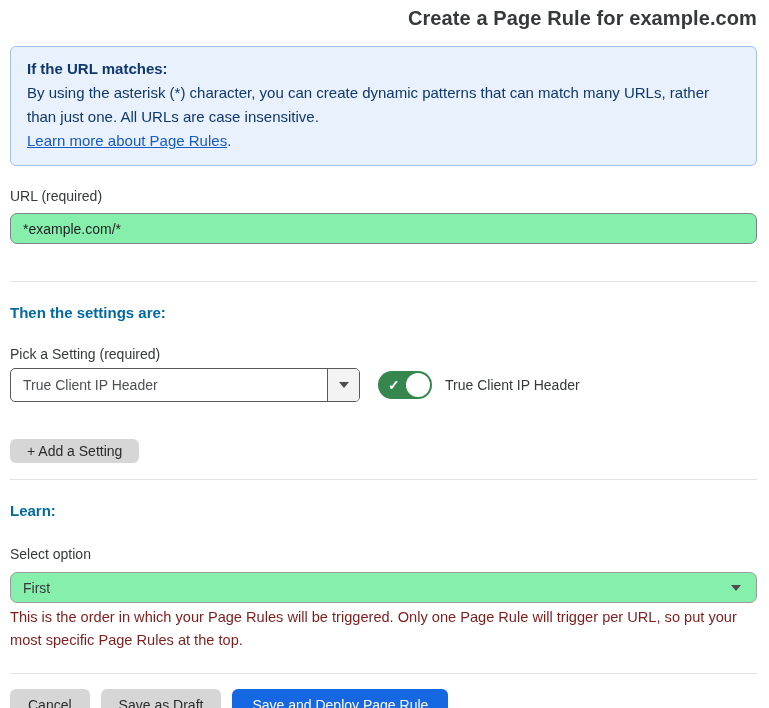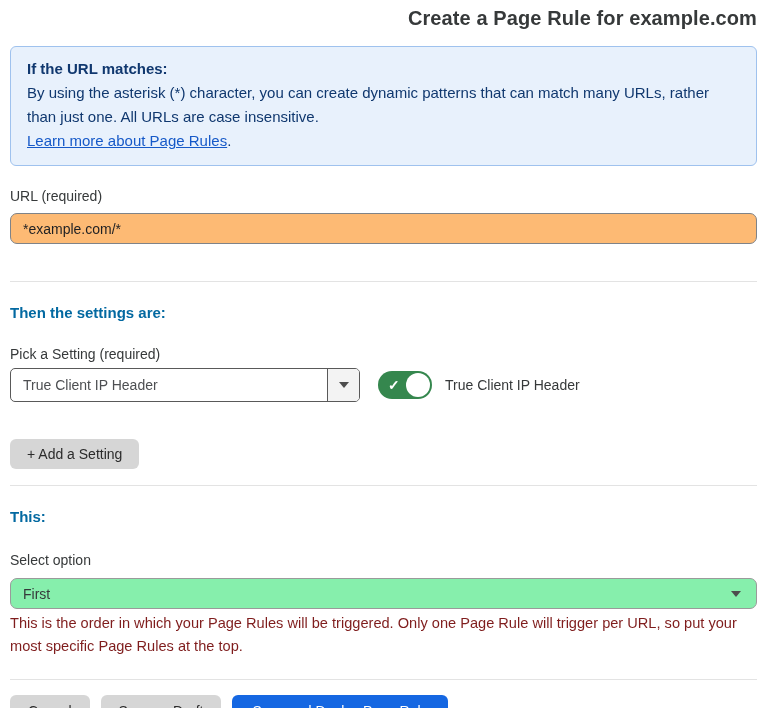--- a/index.html
+++ b/index.html
@@ -26,21 +26,21 @@
     line-height: 24px;
     margin-bottom: 22px;
   }
   .info-heading { font-weight: 700; }
   .info-link {
     color: #1659c8; text-decoration: underline; cursor: pointer;
   }
   .field-label { font-size: 14px; color: #36393a; margin-bottom: 9px; }
   .url-input {
     display: block; width: 100%; height: 31px;
-    background: #fdba74;
+    background: #86efac;
     border: 1px solid #7f8388;
     border-radius: 7px;
     padding: 0 12px;
     font-family: "Liberation Sans", sans-serif;
     font-size: 14px; color: #1f2023;
     outline: none;
   }
   .divider { border: none; border-top: 1px solid #e3e3e3; margin: 0; }
   .divider-1 { margin-top: 37px; }
   .divider-2 { margin-top: 16px; }
@@ -89,21 +89,21 @@
     background: #ffffff;
   }
   .toggle-text { margin-left: 13px; font-size: 14px; color: #36393a; }
   .btn {
     border: none; border-radius: 6px; height: 31px;
     font-family: "Liberation Sans", sans-serif;
     font-size: 14px; cursor: pointer;
     display: inline-flex; align-items: center; justify-content: center;
   }
   .btn-gray { background: #d6d6d6; color: #2b2b2b; }
-  .add-setting { margin-top: 37px; padding: 0 17px; height: 30px; }
+  .add-setting { margin-top: 37px; padding: 0 17px; height: 24px; }
   .order-label { margin-top: 27px; margin-bottom: 10px; }
   .order-select {
     width: 100%; height: 31px;
     border: 1px solid #9a9a9a; border-radius: 7px;
     background: #86efac;
     display: flex; align-items: center; justify-content: space-between;
     padding: 0 15px 0 12px;
     font-size: 14px; color: #36393a; cursor: pointer;
   }
   .help-text {
@@ -148,21 +148,21 @@
     <span class="toggle-check">✓</span>
     <span class="toggle-knob"></span>
   </div>
   <div class="toggle-text">True Client IP Header</div>
 </div>
 
 <button class="btn btn-gray add-setting">+ Add a Setting</button>
 
 <hr class="divider divider-2">
 
-<div class="section-heading">This:</div>
+<div class="section-heading">Learn:</div>
 
 <div class="field-label order-label">Select option</div>
 
 <div class="order-select">
   <span>First</span>
   <span class="tri-down"></span>
 </div>
 
 <div class="help-text">This is the order in which your Page Rules will be triggered. Only one Page Rule will trigger per URL, so put your most specific Page Rules at the top.</div>
 

